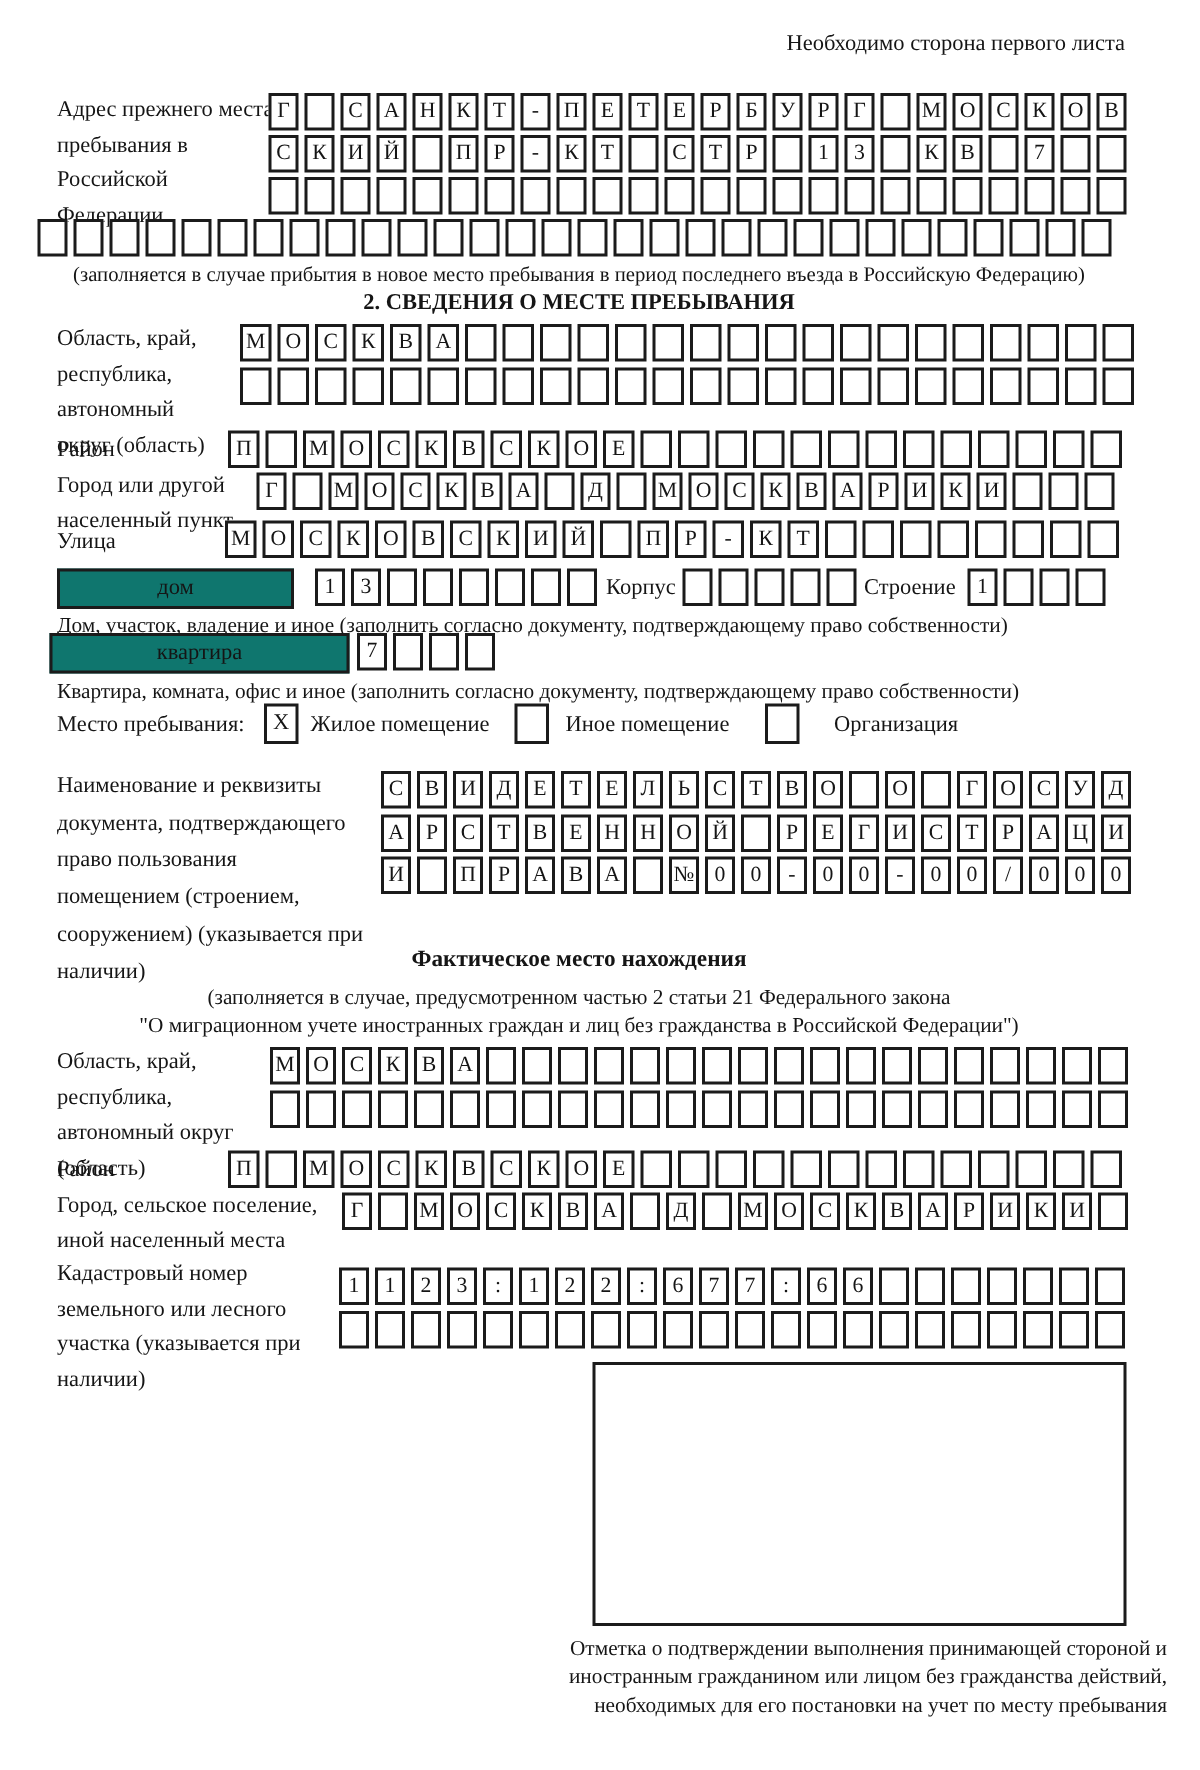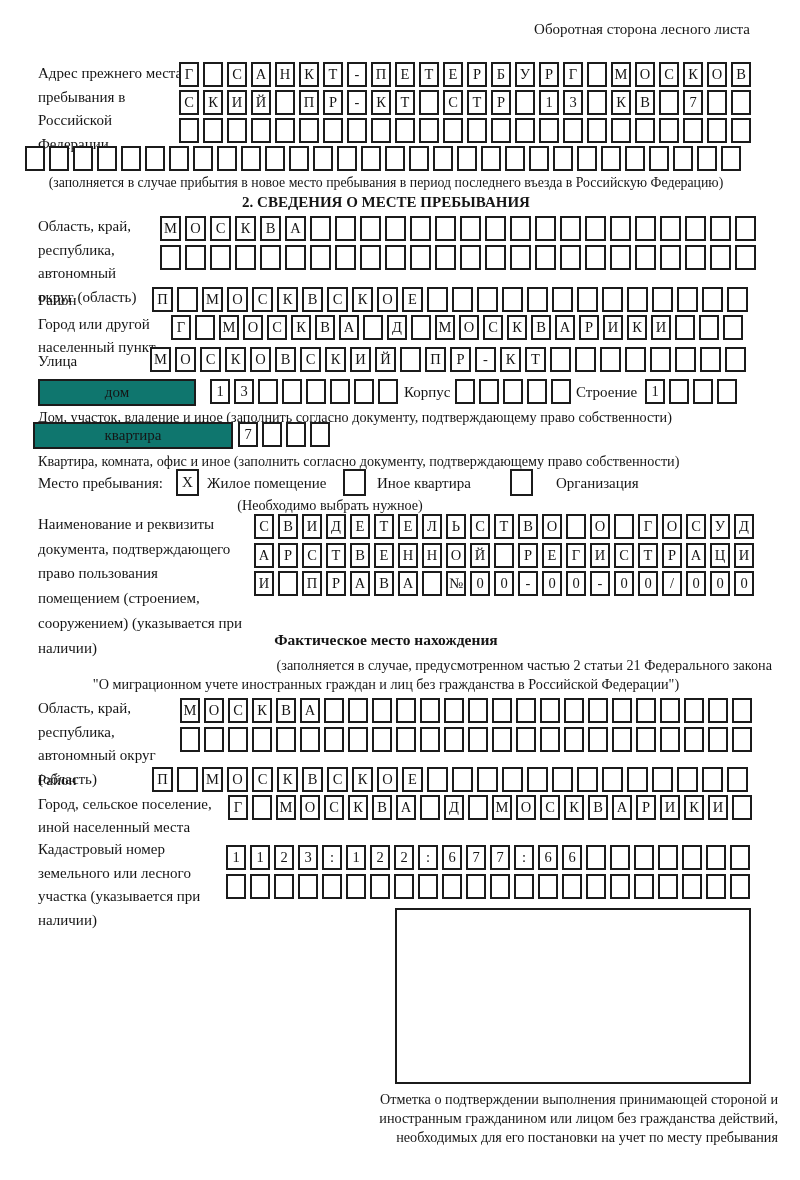--- a/index.html
+++ b/index.html
@@ -19,21 +19,21 @@
         font-size:15px;display:flex;align-items:center;justify-content:center;background:#0f766e;}
   .chk{position:absolute;box-sizing:border-box;width:23px;height:27px;border:2px solid #1b1b1b;
        display:flex;align-items:center;justify-content:center;font-size:15px;background:#fff;}
   .bigbox{position:absolute;box-sizing:border-box;border:2px solid #1b1b1b;background:#fff;}
 </style>
 </head>
 <body>
 
 <div class="page">
 
-  <div class="abs" style="left:440px;top:21px;width:310px;text-align:right;font-size:15px;">Оборотная сторона лесного листа</div>
+  <div class="abs" style="left:440px;top:21px;width:310px;text-align:right;font-size:15px;">Необходимо сторона первого листа</div>
 
   <div class="lab" style="left:38px;top:62px;width:145px;">Адрес прежнего места пребывания в Российской Федерации</div>
   <div class="cellrow" style="left:179px;top:62px;">
       <span class="cell">Г</span>
       <span class="cell"></span>
       <span class="cell">С</span>
       <span class="cell">А</span>
       <span class="cell">Н</span>
       <span class="cell">К</span>
       <span class="cell">Т</span>
@@ -315,24 +315,23 @@
       <span class="cell"></span>
       <span class="cell"></span>
       <span class="cell"></span>
     </div>
   <div class="cap" style="left:38px;top:453px;">Квартира, комната, офис и иное (заполнить согласно документу, подтверждающему право собственности)</div>
 
   <div class="lab" style="left:38px;top:472px;">Место пребывания:</div>
   <div class="chk" style="left:176px;top:469px;">X</div>
   <div class="lab" style="left:207px;top:472px;">Жилое помещение</div>
   <div class="chk" style="left:343px;top:469px;"></div>
-  <div class="lab" style="left:377px;top:472px;">Иное квартира</div>
+  <div class="lab" style="left:377px;top:472px;">Иное помещение</div>
   <div class="chk" style="left:510px;top:469px;"></div>
   <div class="lab" style="left:556px;top:472px;">Организация</div>
-  <div class="cap" style="left:180px;top:497px;width:300px;text-align:center;">(Необходимо выбрать нужное)</div>
 
   <div class="lab" style="left:38px;top:512px;width:205px;line-height:24.7px;">Наименование и реквизиты документа, подтверждающего право пользования помещением (строением, сооружением) (указывается при наличии)</div>
   <div class="cellrow" style="left:254px;top:514px;">
       <span class="cell">С</span>
       <span class="cell">В</span>
       <span class="cell">И</span>
       <span class="cell">Д</span>
       <span class="cell">Е</span>
       <span class="cell">Т</span>
       <span class="cell">Е</span>
@@ -392,21 +391,21 @@
       <span class="cell">-</span>
       <span class="cell">0</span>
       <span class="cell">0</span>
       <span class="cell">/</span>
       <span class="cell">0</span>
       <span class="cell">0</span>
       <span class="cell">0</span>
     </div>
 
   <div class="abs center bold" style="top:631px;font-size:15.5px;">Фактическое место нахождения</div>
-  <div class="cap center" style="top:657px;text-align:right;">(заполняется в случае, предусмотренном частью 2 статьи 21 Федерального закона</div>
+  <div class="cap center" style="top:657px;">(заполняется в случае, предусмотренном частью 2 статьи 21 Федерального закона</div>
   <div class="cap center" style="top:676px;">"О миграционном учете иностранных граждан и лиц без гражданства в Российской Федерации")</div>
 
   <div class="lab" style="left:38px;top:697px;width:150px;">Область, край, республика, автономный округ (область)</div>
   <div class="cellrow" style="left:180px;top:698px;">
       <span class="cell">М</span>
       <span class="cell">О</span>
       <span class="cell">С</span>
       <span class="cell">К</span>
       <span class="cell">В</span>
       <span class="cell">А</span>

